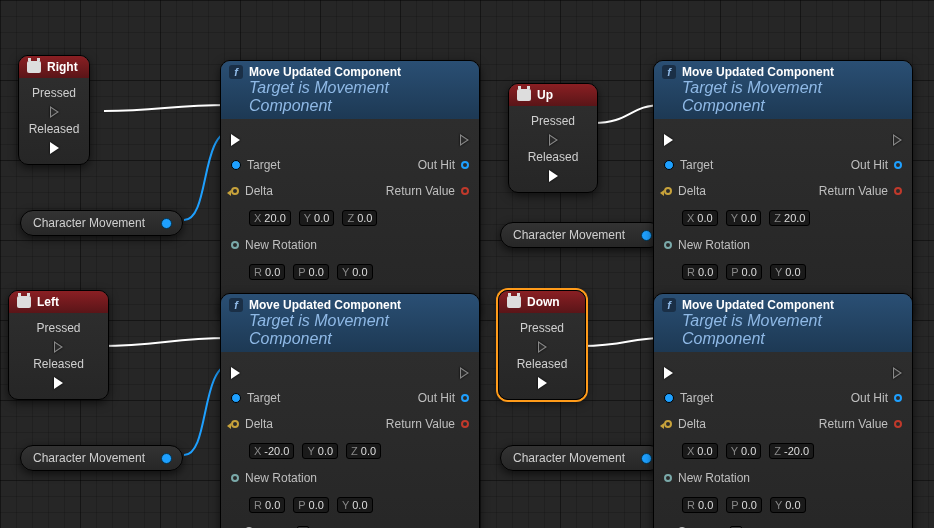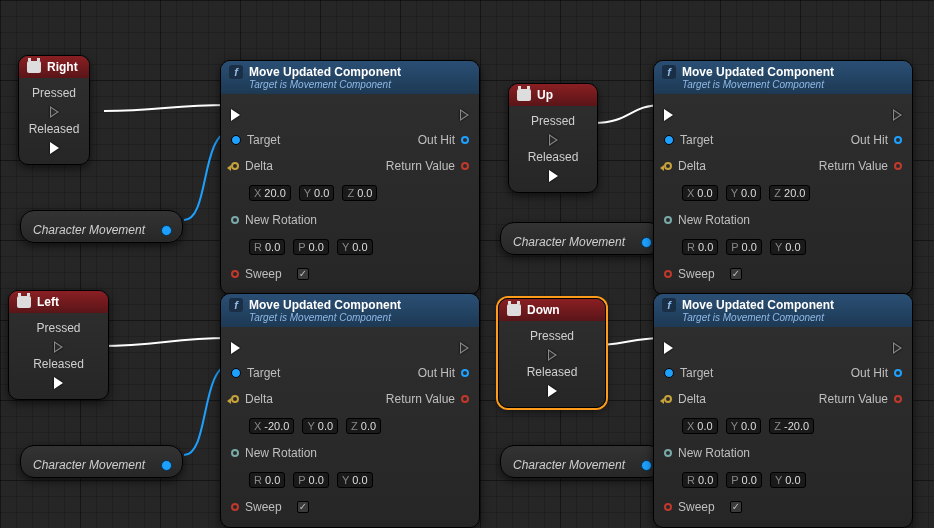--- a/index.html
+++ b/index.html
@@ -70,21 +70,21 @@
     background: linear-gradient(#2a4f74,#1d3954);
     border-radius:9px 9px 0 0;
     padding:4px 10px 4px 8px;
     color:#fff;
   }
   .func .hdr .title{ font-weight:bold; display:flex; align-items:center; gap:6px;}
   .func .hdr .fic{
     width:14px;height:14px;border-radius:3px;background:#1a2f46;
     display:flex;align-items:center;justify-content:center;color:#8fb9e6;font-style:italic;font-weight:bold;font-size:11px;
   }
-  .func .hdr .sub{ color:#8fb9e6; font-style:italic; font-size:10px; padding-left:20px;}
+  .func .hdr .sub{ color:#8fb9e6; font-style:italic; font-size:16px; padding-left:20px;}
   .func .body{ padding:6px 8px 10px; }
   .row{ display:flex; justify-content:space-between; padding:3px 2px;margin-top:6px; }
   .left, .right { display:flex; align-items:center; gap:6px; }
   .pin{ width:10px;height:10px;border-radius:50%; border:1px solid #000;}
   .pin.blue{ background:#1ea0ff; }
   .pin.bluehollow{ background:transparent; border:2px solid #1ea0ff; width:8px;height:8px;}
   .pin.goldhollow{ width:8px;height:8px;border:2px solid #c7a23b; position:relative;}
   .pin.goldhollow::after{content:"";position:absolute;left:-6px;top:1px;width:0;height:0;border-top:3px solid transparent;border-bottom:3px solid transparent;border-right:4px solid #c7a23b;}
   .pin.redhollow{ width:8px;height:8px;border:2px solid #c0392b; background:transparent;}
   .pin.pale{ background:transparent; border:2px solid #7aa9a9; width:8px;height:8px;}
@@ -97,24 +97,23 @@
   .fld .k{ color:#888; margin-right:3px;}
   .chk{
     width:12px;height:12px;background:#3a3a3a;border:1px solid #000;border-radius:2px;
     display:inline-flex;align-items:center;justify-content:center;color:#bbb;font-size:10px;line-height:1;
   }
 
   .varnode{
     position:absolute;
     background:linear-gradient(#333,#272727);
     border:1px solid #000;border-radius:14px;
-    padding:12px 10px 5px 12px;
+    padding:5px 10px 5px 12px;
     display:flex;align-items:center;gap:16px;
     box-shadow:0 3px 8px rgba(0,0,0,.6);
-    font-style:italic;
   }
   .varnode .opin{ width:11px;height:11px;border-radius:50%;background:#1ea0ff;border:1px solid #03334f;}
 </style>
 </head>
 <body>
 
 <svg class="wires">
 
   <path d="M 104 111 C 160 111, 170 105, 229 105" stroke="#fff" stroke-width="2" fill="none"></path>
 
@@ -435,21 +434,21 @@
             <span>0.0</span>
           </span>
     </div>
       </div>
     <div class="row">
         <div class="left"><span class="pin redhollow"></span><span class="lblr">Sweep</span>&nbsp;<span class="chk">✓</span></div>
       </div>
   </div>
 </div>
 
-<div class="node event selected" style="left:498px; top:290px; width:108px;margin-top:8px;">
+<div class="node event selected" style="left:498px; top:290px; width:88px;">
   <div class="hdr">
       <span class="ic"></span>
       <span>Down</span>
     </div>
   <div class="body">
     <div class="prow">
         <span class="lbl">Pressed</span>
         <span class="exec-pin hollow"></span>
       </div>
     <div class="prow">

